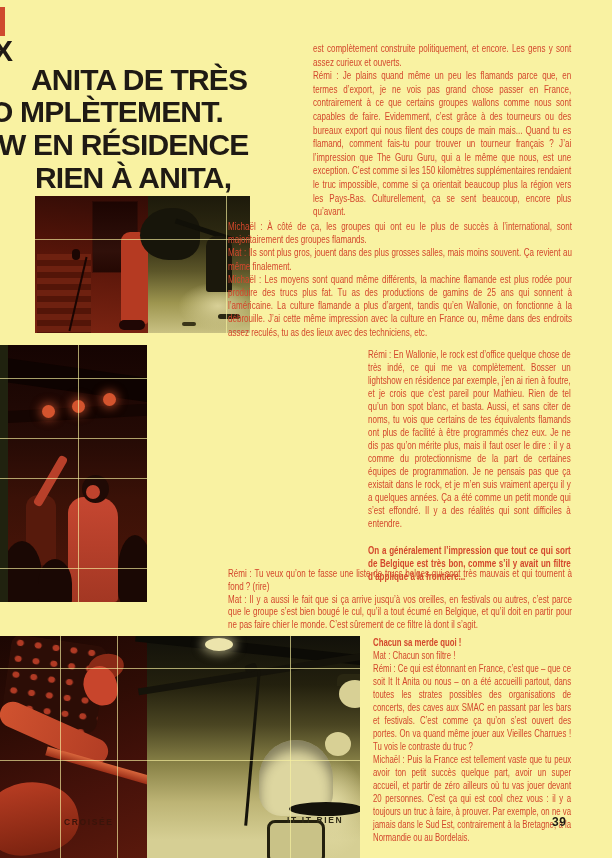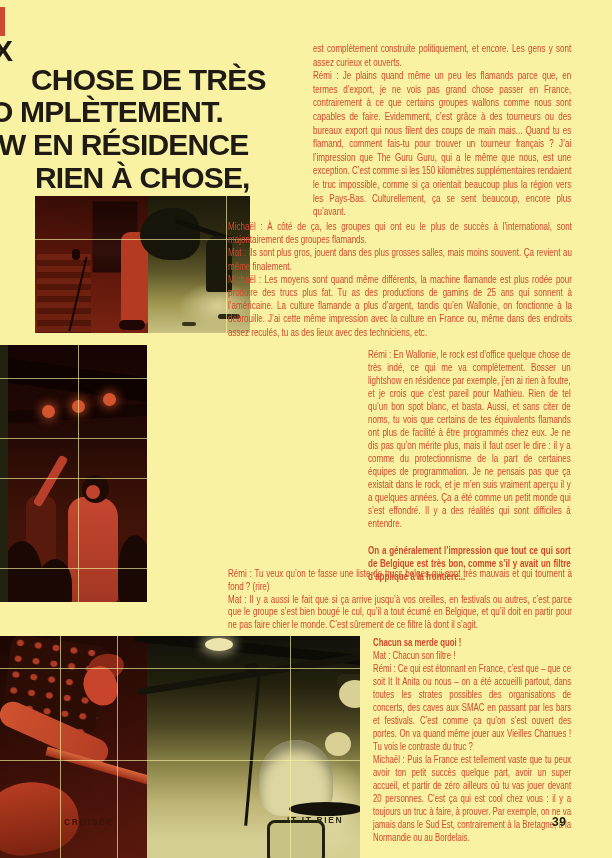--- a/index.html
+++ b/index.html
@@ -147,24 +147,24 @@
   .g11{left:117px;top:636px;width:1px;height:222px;}
   .g12{left:290px;top:636px;width:1px;height:222px;}
 </style>
 </head>
 <body>
 
 <div class="red-notch"></div>
 
 <div>
   <span class="hl" id="hl0">X</span>
-  <span class="hl" id="hl1">CHOSE DE TRÈS</span>
+  <span class="hl" id="hl1">ANITA DE TRÈS</span>
   <span class="hl" id="hl2">O MPLÈTEMENT.</span>
   <span class="hl" id="hl3">W EN RÉSIDENCE</span>
-  <span class="hl" id="hl4">RIEN À CHOSE,</span>
+  <span class="hl" id="hl4">RIEN À ANITA,</span>
 </div>
 
 <div class="photo" id="photo1">
   <div class="ph1-left">
     <div class="amp-stack"></div>
     <div class="amp-big"></div>
     <div class="mic-boom"></div>
     <div class="mic-head"></div>
     <div class="legs"></div>
     <div class="shoe"></div>

